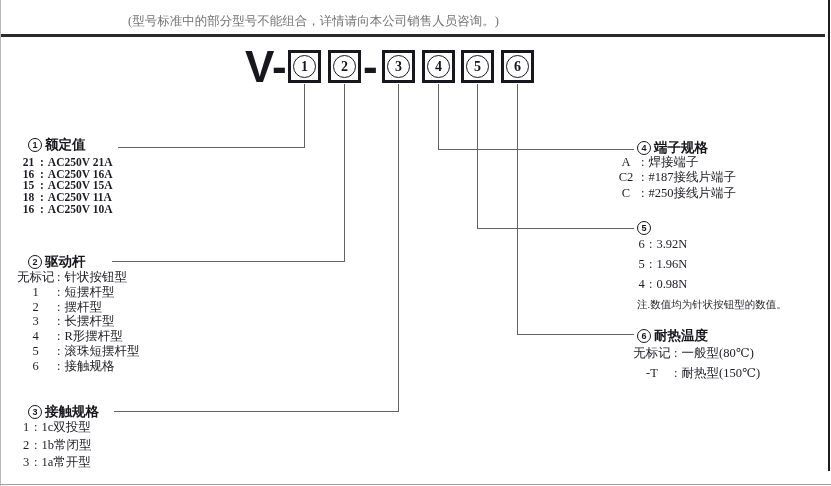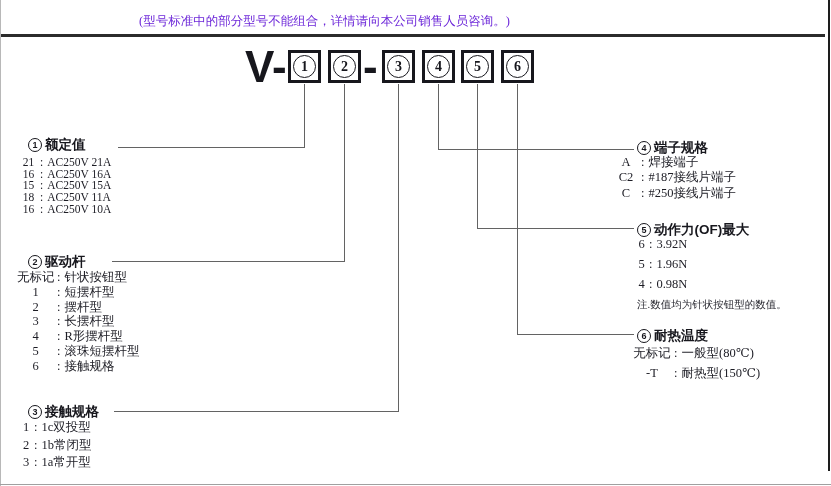--- a/index.html
+++ b/index.html
@@ -1,21 +1,21 @@
 <!DOCTYPE html>
 <html><head>
 <meta charset="utf-8">
 <style>
   html,body{margin:0;padding:0;background:#ffffff;}
   .page{position:relative;width:831px;height:486px;background:#ffffff;overflow:hidden;
         font-family:"Liberation Serif","DejaVu Serif",serif;color:#1c1c24;}
   
   .hdr-title{position:absolute;left:8px;top:5px;font-family:"Liberation Sans","DejaVu Sans",sans-serif;
              font-weight:bold;font-size:21px;letter-spacing:0.5px;color:#15151b;white-space:nowrap;}
-  .hdr-note{position:absolute;left:139px;top:13px;font-size:12.5px;color:#6d28d9;white-space:nowrap;}
+  .hdr-note{position:absolute;left:128px;top:13px;font-size:12.5px;color:#737373;white-space:nowrap;}
   .hrule{position:absolute;left:0;top:34px;width:825px;height:3px;background:#2b2b2b;}
   
   .mv{position:absolute;left:245px;top:45px;font-family:"Liberation Sans","DejaVu Sans",sans-serif;
       font-weight:bold;font-size:44px;line-height:1;color:#17171d;}
   .mdash{position:absolute;top:45px;font-family:"Liberation Sans","DejaVu Sans",sans-serif;
          font-weight:bold;font-size:44px;line-height:1;color:#17171d;}
   .mbox{position:absolute;top:50px;width:33px;height:33px;border:3px solid #17171d;box-sizing:border-box;
         background:#fff;display:flex;align-items:center;justify-content:center;}
   .mcirc{width:23px;height:23px;border:1.6px solid #17171d;border-radius:50%;box-sizing:border-box;
          display:flex;align-items:center;justify-content:center;font-size:14px;font-weight:bold;
@@ -26,21 +26,21 @@
   
   .sec-title{position:absolute;font-family:"Liberation Sans","DejaVu Sans",sans-serif;font-weight:bold;
              font-size:13.5px;color:#17171d;white-space:nowrap;display:flex;align-items:center;}
   .circ{display:inline-flex;align-items:center;justify-content:center;width:14px;height:14px;
         border:1.2px solid #17171d;border-radius:50%;box-sizing:border-box;font-size:9px;
         font-weight:bold;margin-right:3px;flex:0 0 auto;}
   .rows{position:absolute;white-space:nowrap;}
   .row{display:flex;align-items:baseline;}
   .code{display:inline-block;flex:0 0 auto;}
   .colon{margin:0 4px 0 3px;flex:0 0 auto;}
-  .s1{font-size:11.5px;line-height:11.7px;} .s1 .code{width:17px;text-align:center;}
+  .s1{font-size:11.5px;line-height:11.7px;font-weight:bold;} .s1 .code{width:17px;text-align:center;}
   .s2{font-size:12.5px;line-height:14.8px;} .s2 .code{width:37px;text-align:center;}
   .s3{font-size:12.5px;line-height:17.6px;} .s3 .code{width:10px;text-align:center;}
   .s4{font-size:12.5px;line-height:15.3px;} .s4 .code{width:24px;text-align:center;}
   .s5{font-size:12.5px;line-height:20px;}   .s5 .code{width:9px;text-align:center;}
   .s6{font-size:12.5px;line-height:20px;}   .s6 .code{width:38px;text-align:center;}
   .note{position:absolute;font-size:10.5px;color:#2a2a32;white-space:nowrap;}
   
   .b-left{position:absolute;left:0;top:0;width:1px;height:486px;background:#b8b8b8;}
   .b-bottom{position:absolute;left:0;top:484px;width:831px;height:1px;background:#a0a0a0;}
   .b-right{position:absolute;left:828px;top:0;width:2px;height:471px;background:#1d1d1d;}
@@ -203,21 +203,20 @@
       </div>
     <div class="row">
         <span class="code">C</span>
         <span class="colon">:</span>
         <span>#250接线片端子</span>
       </div>
   </div>
 
   <div class="sec-title" style="left:637px;top:221px;">
     <span class="circ">5</span>
-    <span>动作力(OF)最大</span>
   </div>
   <div class="rows s5" style="left:637px;top:234px;">
     <div class="row">
         <span class="code">6</span>
         <span class="colon">:</span>
         <span>3.92N</span>
       </div>
     <div class="row">
         <span class="code">5</span>
         <span class="colon">:</span>

